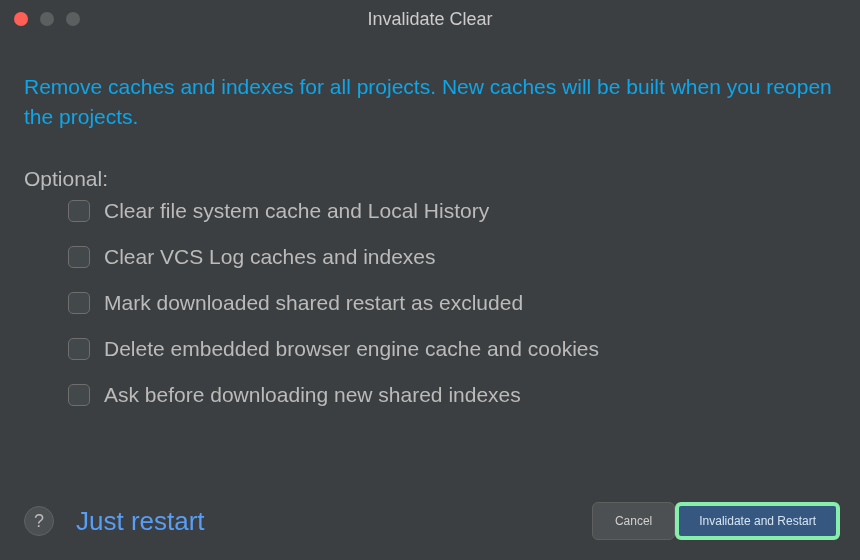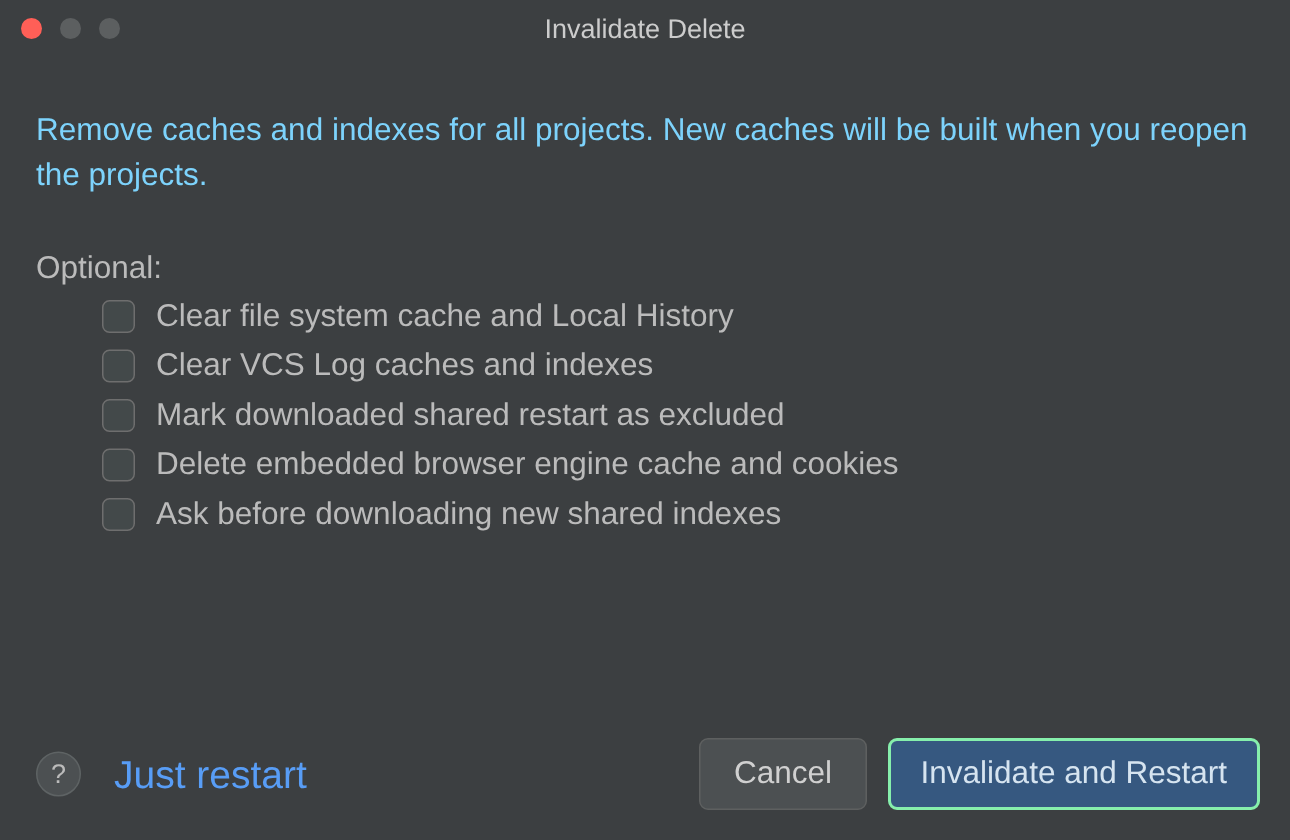--- a/index.html
+++ b/index.html
@@ -43,33 +43,33 @@
       font-size: 18px;
       color: #cccccc;
       font-weight: 400;
     }
     .content {
       padding: 34px 24px 0 24px;
     }
     .description {
       font-size: 21px;
       line-height: 1.45;
-      color: #7dd3fc;
+      color: #0ea5e9;
       margin-bottom: 34px;
     }
     .optional-label {
       font-size: 21px;
       color: #bbbbbb;
       margin-bottom: 8px;
     }
     .checkbox-list {
       padding-left: 44px;
       display: flex;
       flex-direction: column;
-      gap: 9px;
+      gap: 22px;
     }
     .checkbox-row {
       display: flex;
       align-items: center;
       gap: 14px;
       cursor: pointer;
     }
     .checkbox {
       width: 22px;
       height: 22px;
@@ -109,50 +109,49 @@
     .link-button {
       color: #589df6;
       font-size: 26px;
       cursor: pointer;
       background: none;
       border: none;
       padding: 0;
     }
     .footer-spacer { flex: 1; }
     .btn {
-      height: 48px;
+      height: 38px;
       padding: 0 22px;
       border-radius: 6px;
-      font-size: 21px;
+      font-size: 12px;
       cursor: pointer;
       border: 1px solid #5e6060;
       background: #4c5052;
       color: #d0d0d0;
       display: flex;
       align-items: center;
       justify-content: center;
     }
     .btn-primary {
       background: #365880;
-      border: 2px solid #86efac;
+      border: 4px solid #86efac;
       color: #d6e4f0;
-      margin-left: 14px;
       padding: 0 20px;
     }
   </style>
 </head>
 <body>
 
 <div class="titlebar">
   <div class="traffic-lights">
     <div class="traffic-light close"></div>
     <div class="traffic-light minimize"></div>
     <div class="traffic-light zoom"></div>
   </div>
-  <div class="window-title">Invalidate Delete</div>
+  <div class="window-title">Invalidate Clear</div>
 </div>
 
 <div class="content">
   <div class="description">Remove caches and indexes for all projects. New caches will be built when you reopen the projects.</div>
   <div class="optional-label">Optional:</div>
 
   <div class="checkbox-list">
     <div class="checkbox-row">
       <div class="checkbox"></div>
       <span class="checkbox-label">Clear file system cache and Local History</span>

